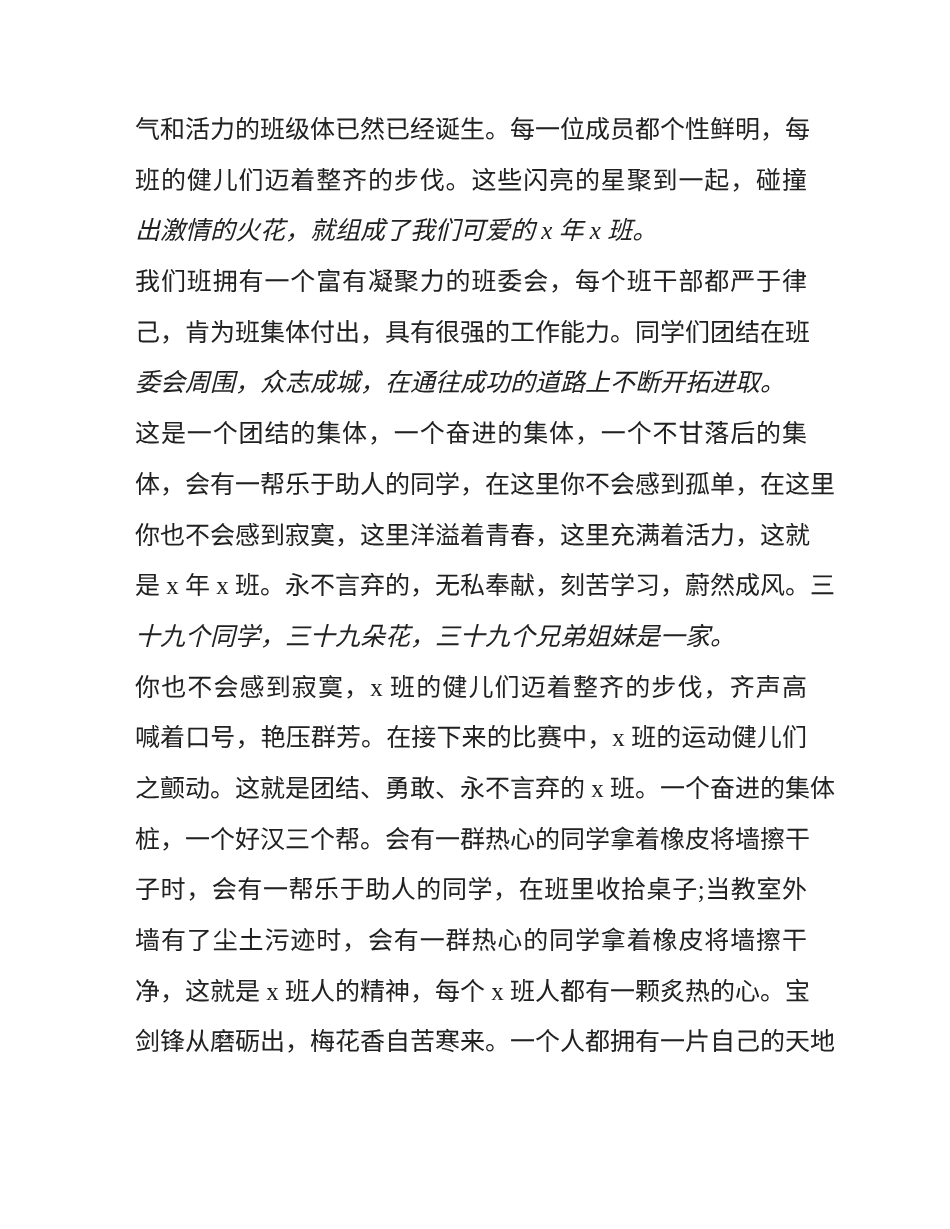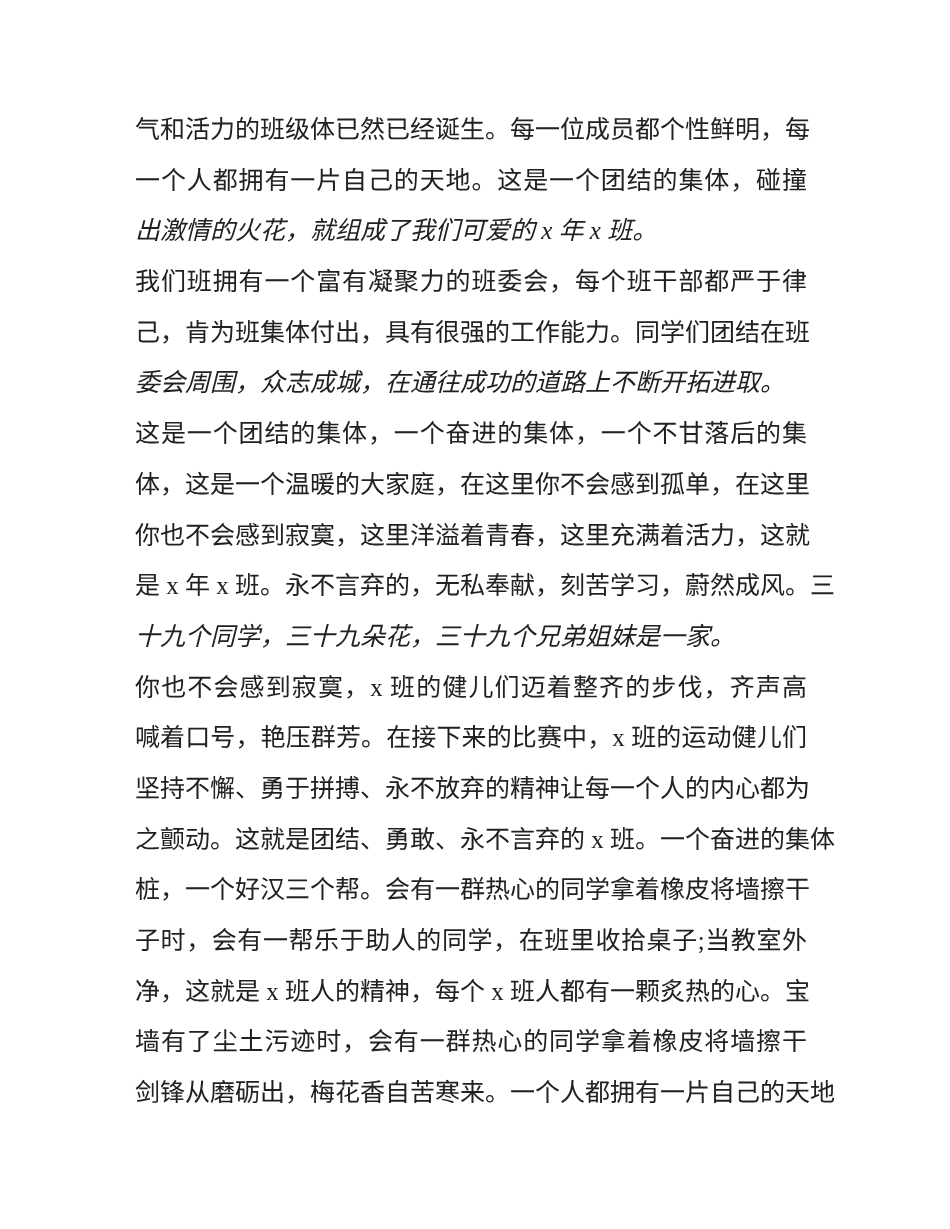--- a/index.html
+++ b/index.html
@@ -45,37 +45,36 @@
     font-style: italic;
   }
 </style>
 </head>
 <body>
 
 <div class="doc-page">
   <div class="text-block">
 
     <div class="line">气和活力的班级体已然已经诞生。每一位成员都个性鲜明，每</div>
-    <div class="line">一个人都拥有一片自己的天地。这是一个团结的集体，碰撞</div>
+    <div class="line">班的健儿们迈着整齐的步伐。这些闪亮的星聚到一起，碰撞</div>
     <div class="line para-end">出激情的火花，就组成了我们可爱的 x 年 x 班。</div>
 
     <div class="line">我们班拥有一个富有凝聚力的班委会，每个班干部都严于律</div>
     <div class="line">己，肯为班集体付出，具有很强的工作能力。同学们团结在班</div>
     <div class="line para-end">委会周围，众志成城，在通往成功的道路上不断开拓进取。</div>
 
     <div class="line">这是一个团结的集体，一个奋进的集体，一个不甘落后的集</div>
-    <div class="line">体，这是一个温暖的大家庭，在这里你不会感到孤单，在这里</div>
+    <div class="line">体，会有一帮乐于助人的同学，在这里你不会感到孤单，在这里</div>
     <div class="line">你也不会感到寂寞，这里洋溢着青春，这里充满着活力，这就</div>
     <div class="line">是 x 年 x 班。永不言弃的，无私奉献，刻苦学习，蔚然成风。三</div>
     <div class="line para-end">十九个同学，三十九朵花，三十九个兄弟姐妹是一家。</div>
 
     <div class="line">你也不会感到寂寞，x 班的健儿们迈着整齐的步伐，齐声高</div>
     <div class="line">喊着口号，艳压群芳。在接下来的比赛中，x 班的运动健儿们</div>
-    <div class="line">坚持不懈、勇于拼搏、永不放弃的精神让每一个人的内心都为</div>
     <div class="line">之颤动。这就是团结、勇敢、永不言弃的 x 班。一个奋进的集体</div>
     <div class="line">桩，一个好汉三个帮。会有一群热心的同学拿着橡皮将墙擦干</div>
     <div class="line">子时，会有一帮乐于助人的同学，在班里收拾桌子;当教室外</div>
+    <div class="line">墙有了尘土污迹时，会有一群热心的同学拿着橡皮将墙擦干</div>
     <div class="line">净，这就是 x 班人的精神，每个 x 班人都有一颗炙热的心。宝</div>
-    <div class="line">墙有了尘土污迹时，会有一群热心的同学拿着橡皮将墙擦干</div>
     <div class="line">剑锋从磨砺出，梅花香自苦寒来。一个人都拥有一片自己的天地</div>
 
   </div>
 </div>
 
 </body></html>

